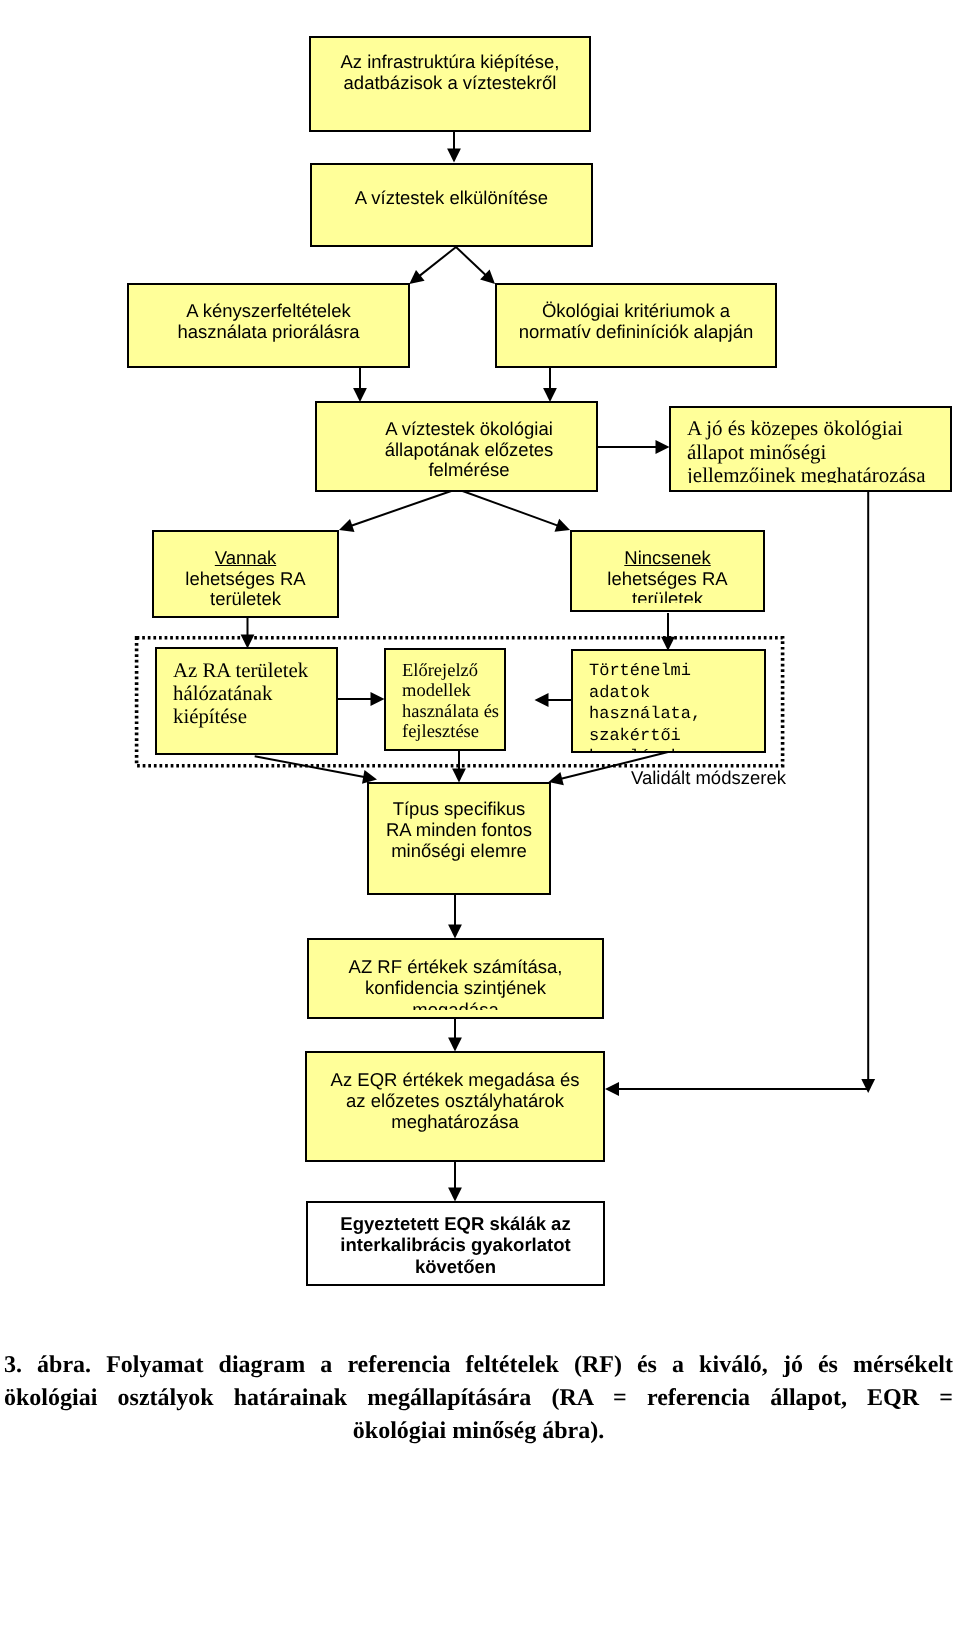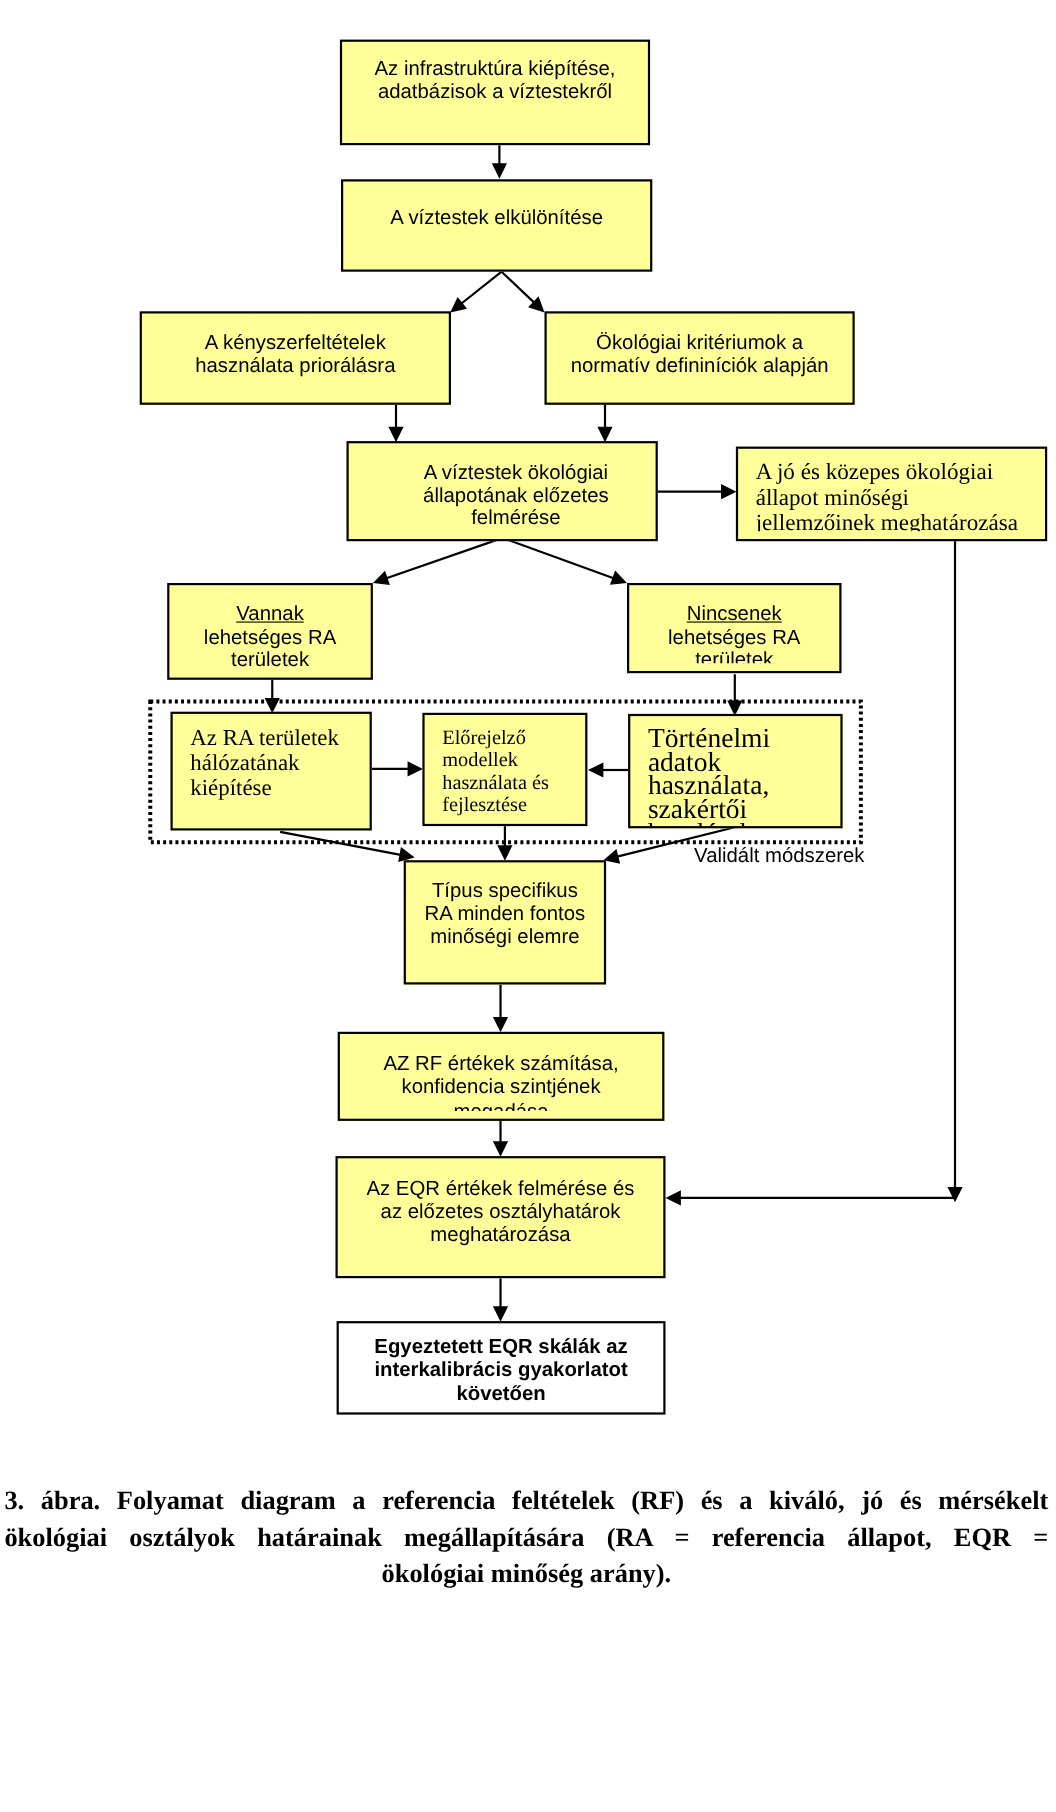--- a/index.html
+++ b/index.html
@@ -152,31 +152,31 @@
   </div>
 
   <div class="box" style="left:155px;top:615px;width:183px;height:108px;">
     <div class="txt serif left" style="top:10px;left:16px;right:4px;font-size:20.8px;line-height:23px;">
       <span>Az RA területek</span><br>
       <span>hálózatának</span><br>
       <span>kiépítése</span>
     </div>
   </div>
 
-  <div class="box" style="left:384px;top:616px;width:150px;height:103px;">
+  <div class="box" style="left:384px;top:616px;width:122px;height:103px;">
     <div class="txt serif left" style="top:11px;left:16px;right:4px;font-size:18.5px;line-height:20.4px;">
       <span>Előrejelző</span><br>
       <span>modellek</span><br>
       <span>használata és</span><br>
       <span>fejlesztése</span>
     </div>
   </div>
 
   <div class="box" style="left:571px;top:617px;width:195px;height:104px;">
-    <div class="txt serif left" style="top:10px;left:16px;right:4px;font-size:25px;line-height:21.5px;">
+    <div class="txt serif left" style="top:10px;left:16px;right:4px;font-size:17px;line-height:21.5px;font-family:Liberation Mono, monospace;">
       <span>Történelmi adatok</span><br>
       <span>használata, szakértői</span><br>
       <span>becslések</span>
     </div>
   </div>
 
   <div class="free-label" style="left:631px;top:735px;">Validált módszerek</div>
 
   <div class="box" style="left:367px;top:750px;width:184px;height:113px;">
     <div class="txt sans" style="top:15px;line-height:20.8px;">
@@ -191,35 +191,35 @@
         <div class="txt sans" style="top:16px;line-height:21.3px;">
       <span>AZ RF értékek számítása,</span><br>
       <span>konfidencia szintjének</span><br>
       <span>megadása</span>
     </div>
       </div>
   </div>
 
   <div class="box" style="left:305px;top:1019px;width:300px;height:111px;">
     <div class="txt sans" style="top:16px;line-height:21.2px;">
-      <span>Az EQR értékek felmérése és</span><br>
+      <span>Az EQR értékek megadása és</span><br>
       <span>az előzetes osztályhatárok</span><br>
       <span>meghatározása</span>
     </div>
   </div>
 
   <div class="box white" style="left:306px;top:1169px;width:299px;height:85px;font-weight:bold;">
     <div class="txt sans" style="top:10px;line-height:21.3px;">
       <span>Egyeztetett EQR skálák az</span><br>
       <span>interkalibrácis gyakorlatot</span><br>
       <span>követően</span>
     </div>
   </div>
 
   <div class="caption" style="left:4px;top:1317px;width:949px;">
     <span class="just">3. ábra. Folyamat diagram a referencia feltételek (RF) és a kiváló, jó és mérsékelt</span>
     <span class="just">ökológiai osztályok határainak megállapítására (RA = referencia állapot, EQR =</span>
-    <span>ökológiai minőség arány).</span>
+    <span>ökológiai minőség ábra).</span>
   </div>
 
   <div class="pagenum" style="left:465px;top:1618px;">12</div>
 
 </div>
 
 </body></html>

